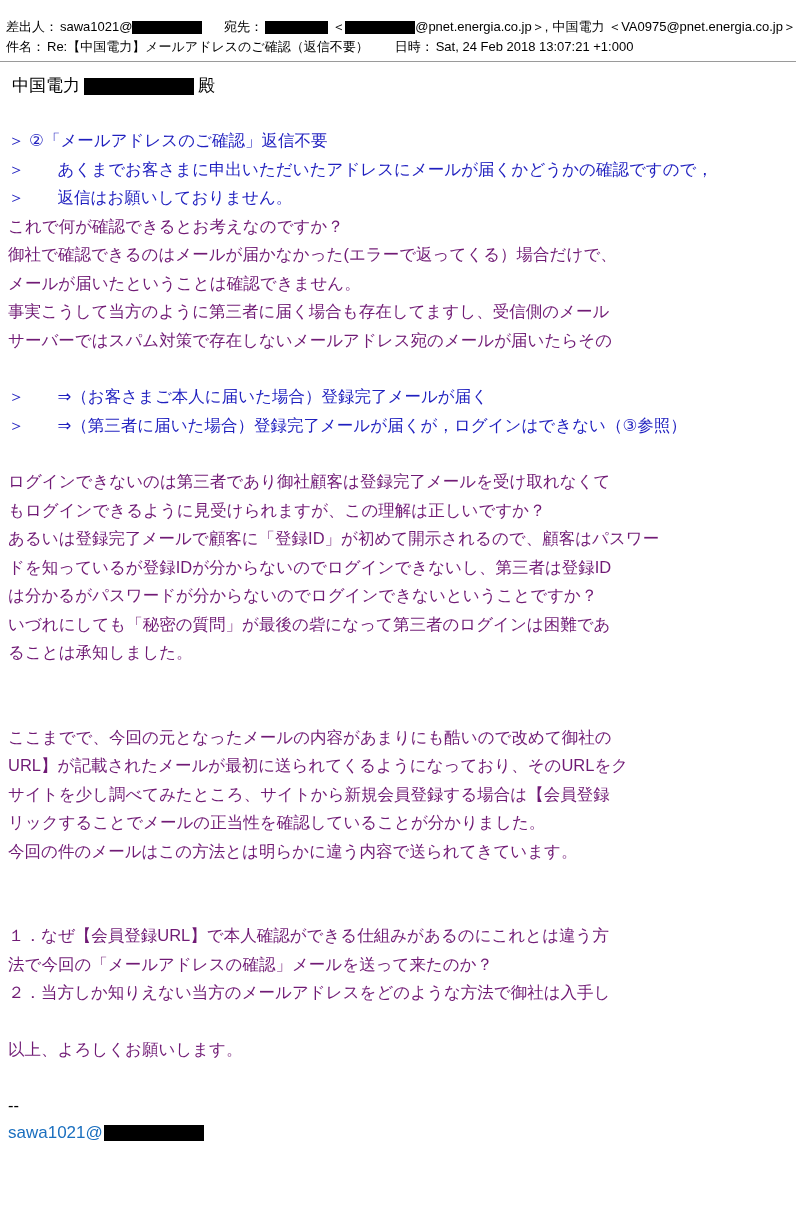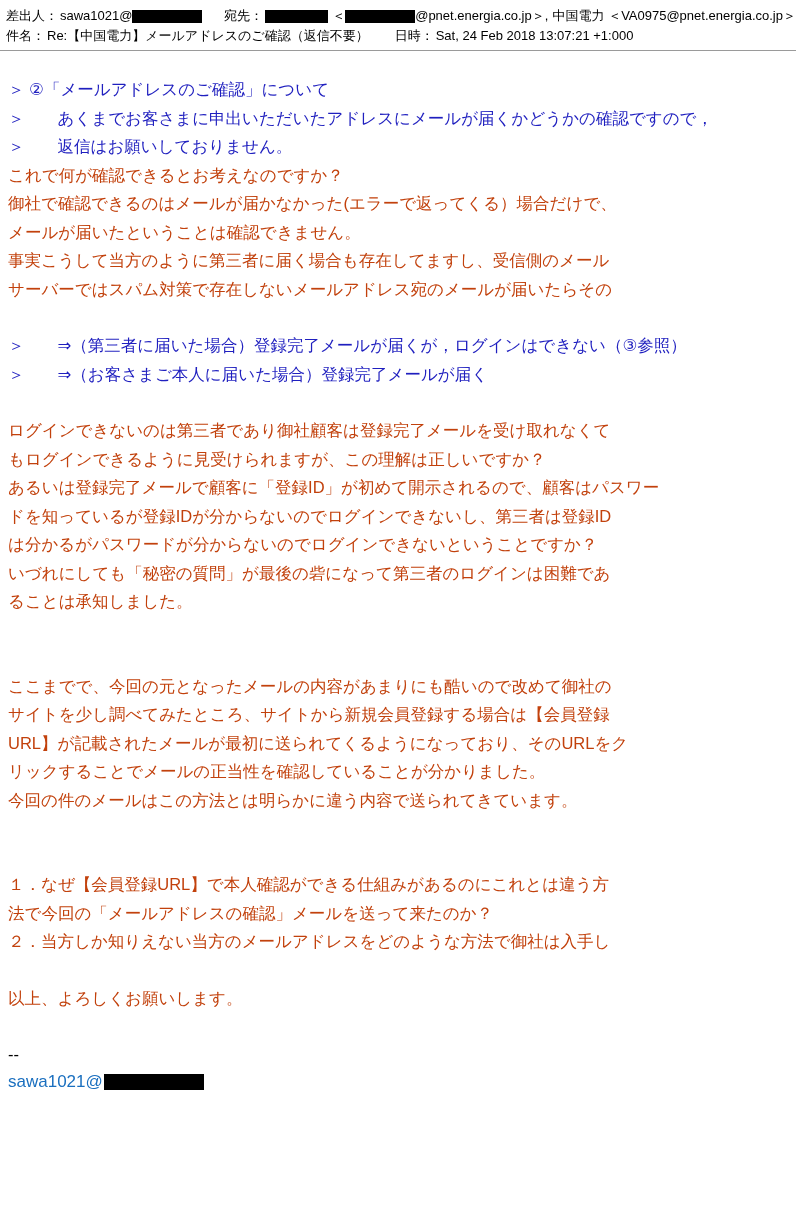--- a/index.html
+++ b/index.html
@@ -16,21 +16,21 @@
   }
   .mail-window {
     width: 796px;
     height: 1207px;
     position: relative;
     background: #ffffff;
   }
   
   .header {
     border-bottom: 1px solid #9a9a9a;
-    padding: 6px 0 4px 0;
+    padding: 17px 0 4px 0;
   }
   .header-row {
     display: flex;
     align-items: center;
     font-size: 13px;
     line-height: 18px;
     padding: 1px 0 1px 6px;
     white-space: nowrap;
   }
   .hdr-label {
@@ -67,21 +67,21 @@
     padding-left: 4px;
     margin-bottom: 12px;
   }
   .greet .redact { height: 17px; width: 110px; margin: 0 4px; vertical-align: -3px; }
 
   .blk { margin: 0; }
   .line {
     white-space: pre;
     font-size: 16.5px;
     line-height: 28.5px;
-    color: #c2410c;
+    color: #701a75;
   }
   .quote {
     color: #1f1fbf;
     white-space: pre;
     font-size: 16.5px;
     line-height: 28.5px;
   }
   .spacer { height: 28px; }
   .spacer-sm { height: 14px; }
   .sig-line {
@@ -126,63 +126,68 @@
       <span class="hdr-value">Re:【中国電力】メールアドレスのご確認（返信不要）</span>
       <span class="gap-lg"></span>
       <span class="hdr-label">日時：</span>
       <span class="hdr-value">Sat, 24 Feb 2018 13:07:21  +1:000</span>
     </div>
 
   </div>
 
   <div class="body-area">
 
+    <div class="greet">
+      <span>中国電力</span>
+      <span class="redact"></span>
+      <span>殿</span>
+    </div>
 
     <div class="spacer-sm"></div>
 
     <div class="blk">
-      <div class="quote">＞ ②「メールアドレスのご確認」について</div>
+      <div class="quote">＞ ②「メールアドレスのご確認」返信不要</div>
       <div class="quote">＞　　あくまでお客さまに申出いただいたアドレスにメールが届くかどうかの確認ですので，</div>
       <div class="quote">＞　　返信はお願いしておりません。</div>
     </div>
 
     <div class="blk">
       <div class="line">これで何が確認できるとお考えなのですか？</div>
       <div class="line">御社で確認できるのはメールが届かなかった(エラーで返ってくる）場合だけで、</div>
       <div class="line">メールが届いたということは確認できません。</div>
       <div class="line">事実こうして当方のように第三者に届く場合も存在してますし、受信側のメール</div>
       <div class="line">サーバーではスパム対策で存在しないメールアドレス宛のメールが届いたらその</div>
     </div>
 
     <div class="spacer"></div>
 
     <div class="blk">
+      <div class="quote">＞　　⇒（お客さまご本人に届いた場合）登録完了メールが届く</div>
       <div class="quote">＞　　⇒（第三者に届いた場合）登録完了メールが届くが，ログインはできない（③参照）</div>
-      <div class="quote">＞　　⇒（お客さまご本人に届いた場合）登録完了メールが届く</div>
     </div>
 
     <div class="spacer"></div>
 
     <div class="blk">
       <div class="line">ログインできないのは第三者であり御社顧客は登録完了メールを受け取れなくて</div>
       <div class="line">もログインできるように見受けられますが、この理解は正しいですか？</div>
       <div class="line">あるいは登録完了メールで顧客に「登録ID」が初めて開示されるので、顧客はパスワー</div>
       <div class="line">ドを知っているが登録IDが分からないのでログインできないし、第三者は登録ID</div>
       <div class="line">は分かるがパスワードが分からないのでログインできないということですか？</div>
       <div class="line">いづれにしても「秘密の質問」が最後の砦になって第三者のログインは困難であ</div>
       <div class="line">ることは承知しました。</div>
     </div>
 
     <div class="spacer"></div>
     <div class="spacer"></div>
 
     <div class="blk">
       <div class="line">ここまでで、今回の元となったメールの内容があまりにも酷いので改めて御社の</div>
+      <div class="line">URL】が記載されたメールが最初に送られてくるようになっており、そのURLをク</div>
       <div class="line">サイトを少し調べてみたところ、サイトから新規会員登録する場合は【会員登録</div>
-      <div class="line">URL】が記載されたメールが最初に送られてくるようになっており、そのURLをク</div>
       <div class="line">リックすることでメールの正当性を確認していることが分かりました。</div>
       <div class="line">今回の件のメールはこの方法とは明らかに違う内容で送られてきています。</div>
     </div>
 
     <div class="spacer"></div>
 
 
     <div class="spacer"></div>
 
     <div class="blk">

